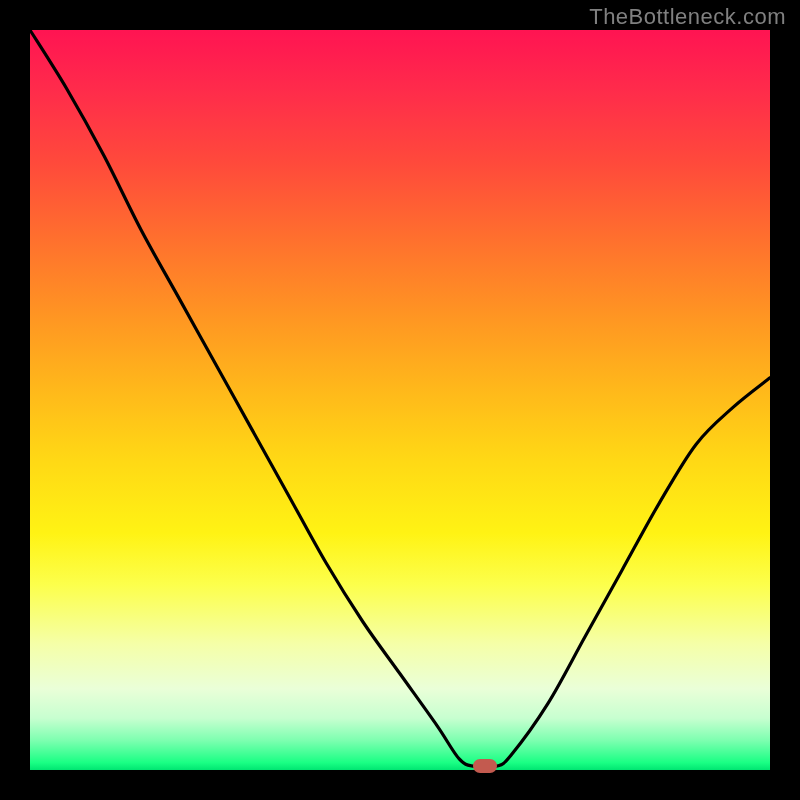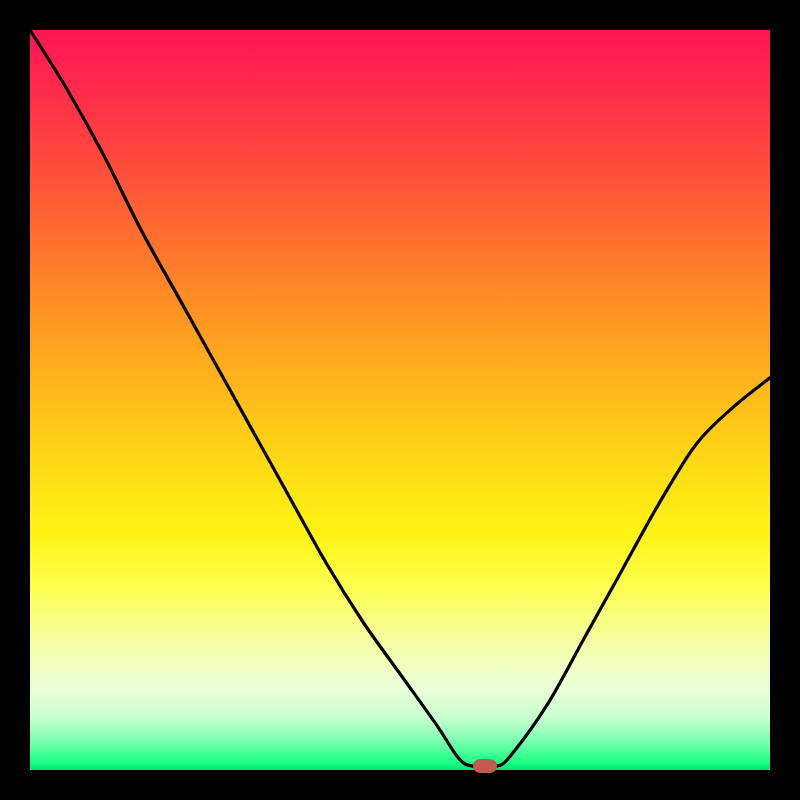--- a/index.html
+++ b/index.html
@@ -66,20 +66,21 @@
     border-radius: 7px;
     background: #c35a4f;
     transform: translate(-50%, -50%);
   }
 </style>
 </head>
 <body>
 
 <div class="frame">
 
+  <div class="watermark">TheBottleneck.com</div>
 
   <div class="plot-area">
 
     <svg class="curve" viewBox="0 0 740 740" preserveAspectRatio="none">
       <path id="curve-path" d="M 0.00 0.00 C 6.17 9.87, 24.67 38.23, 37.00 59.20 C 49.33 80.17, 61.67 102.37, 74.00 125.80 C 86.33 149.23, 98.67 176.37, 111.00 199.80 C 123.33 223.23, 135.67 244.20, 148.00 266.40 C 160.33 288.60, 172.67 310.80, 185.00 333.00 C 197.33 355.20, 209.67 377.40, 222.00 399.60 C 234.33 421.80, 246.67 444.00, 259.00 466.20 C 271.33 488.40, 283.67 511.83, 296.00 532.80 C 308.33 553.77, 320.67 573.50, 333.00 592.00 C 345.33 610.50, 357.67 626.53, 370.00 643.80 C 382.33 661.07, 397.13 681.42, 407.00 695.60 C 416.87 709.78, 423.03 722.12, 429.20 728.90 C 435.37 735.68, 437.83 735.07, 444.00 736.30 C 450.17 737.53, 460.03 738.15, 466.20 736.30 C 472.37 734.45, 472.37 735.68, 481.00 725.20 C 489.63 714.72, 505.67 693.13, 518.00 673.40 C 530.33 653.67, 542.67 629.00, 555.00 606.80 C 567.33 584.60, 579.67 562.40, 592.00 540.20 C 604.33 518.00, 616.67 494.57, 629.00 473.60 C 641.33 452.63, 653.67 430.43, 666.00 414.40 C 678.33 398.37, 690.67 388.50, 703.00 377.40 C 715.33 366.30, 733.83 352.73, 740.00 347.80" fill="none" stroke="#000" stroke-width="3.2" stroke-linecap="round" stroke-linejoin="round"></path>
     </svg>
 
     <div id="marker" class="marker" style="left: 455.1px; top: 735.56px;"></div>
   </div>
 

